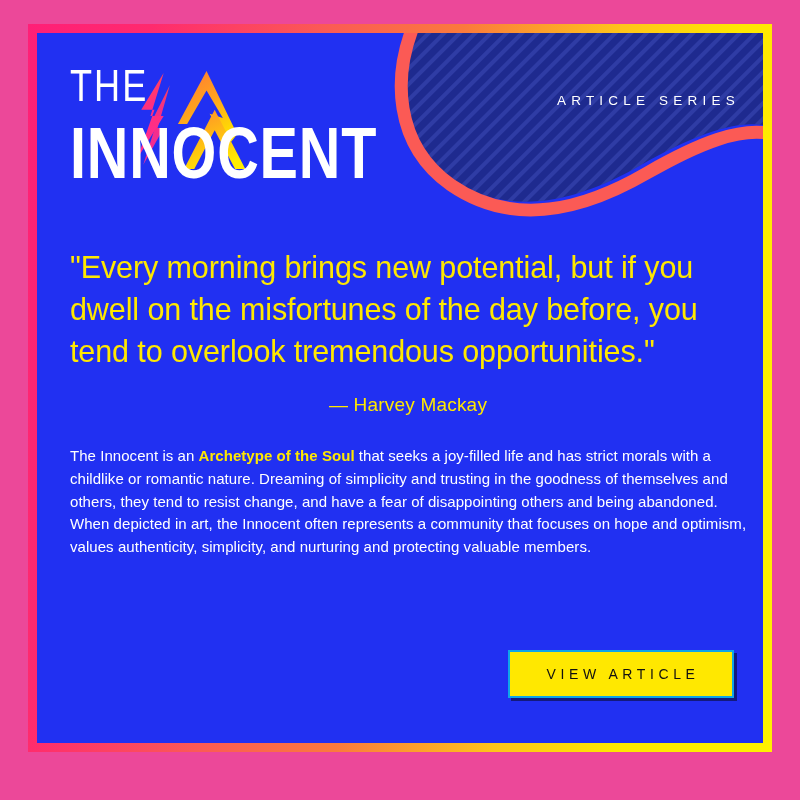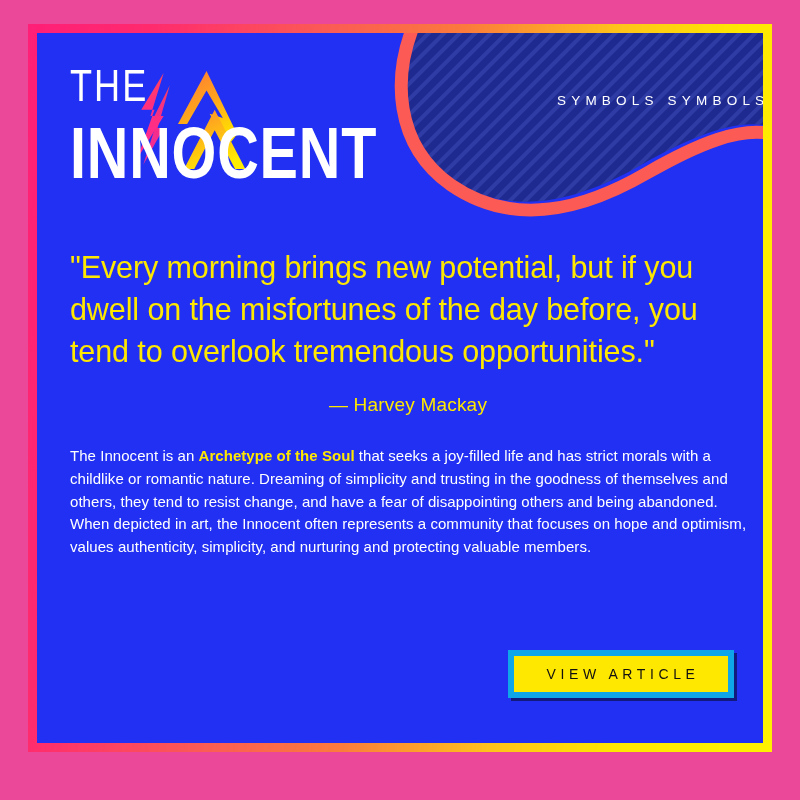--- a/index.html
+++ b/index.html
@@ -134,21 +134,21 @@
     z-index:6;
     display:flex;
     align-items:center;
     justify-content:center;
     width:226px; height:48px;
     background:#ffe800;
     color:#111111;
     font-size:14px;
     font-weight:400;
     letter-spacing:4.6px;
-    border:6px solid #0ea5e9;
+    border:2px solid #0ea5e9;
     box-shadow:3px 3px 0 rgba(10,10,30,.55);
     cursor:pointer;
     white-space:nowrap;
     text-indent:4px;
   }
 </style>
 </head>
 <body>
 
 <div id="poster">
@@ -217,21 +217,21 @@
             <path d="M 84 38 L 54 96 L 64 96 L 84 58 L 104 96 L 114 96 L 84 38 Z" fill="url(#arrowGrad2)"></path>
           </g>
         </svg>
       </div>
 
       <div id="title-block">
         <span class="t-the">THE</span>
         <span class="t-main">INNOCENT</span>
       </div>
 
-      <div id="series-label">SYMBOLS SYMBOLS</div>
+      <div id="series-label">ARTICLE SERIES</div>
 
       <div id="quote-block">
         <div id="quote-text">"Every morning brings new potential, but if you dwell on the misfortunes of the day before, you tend to overlook tremendous opportunities."</div>
         <div id="quote-author">— Harvey Mackay</div>
       </div>
 
       <p id="body-copy">
         <span>The Innocent is an </span><b>Archetype of the Soul</b><span> that seeks a joy-filled life and has strict morals with a childlike or romantic nature. Dreaming of simplicity and trusting in the goodness of themselves and others, they tend to resist change, and have a fear of disappointing others and being abandoned. When depicted in art, the Innocent often represents a community that focuses on hope and optimism, values authenticity, simplicity, and nurturing and protecting valuable members.</span>
       </p>
 

